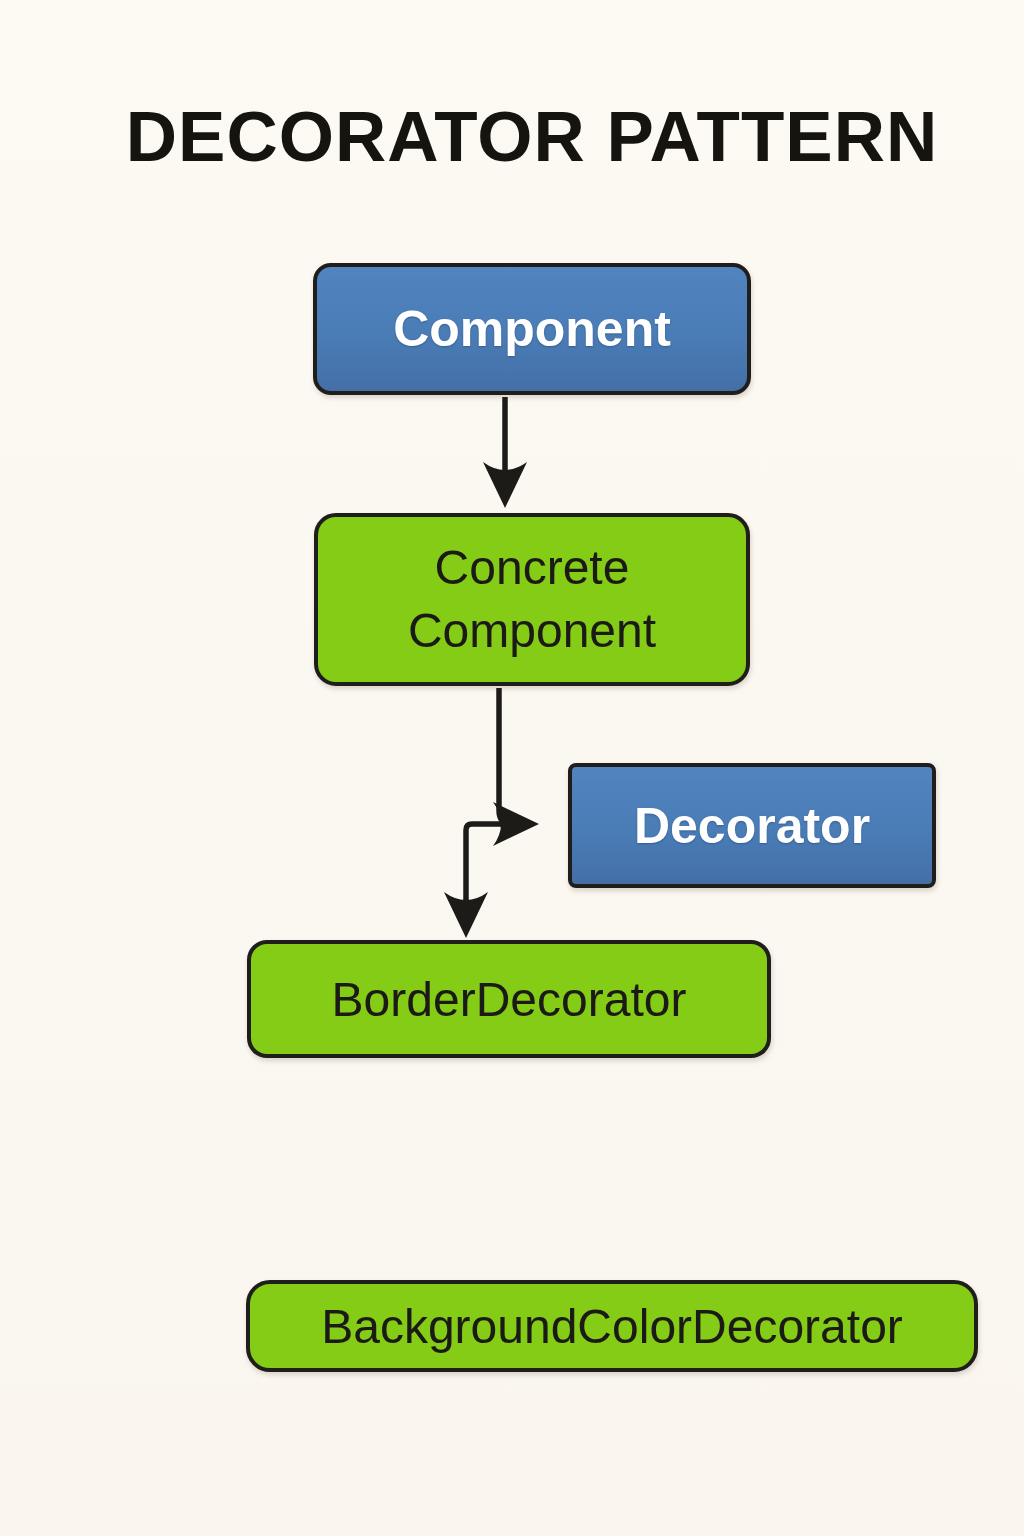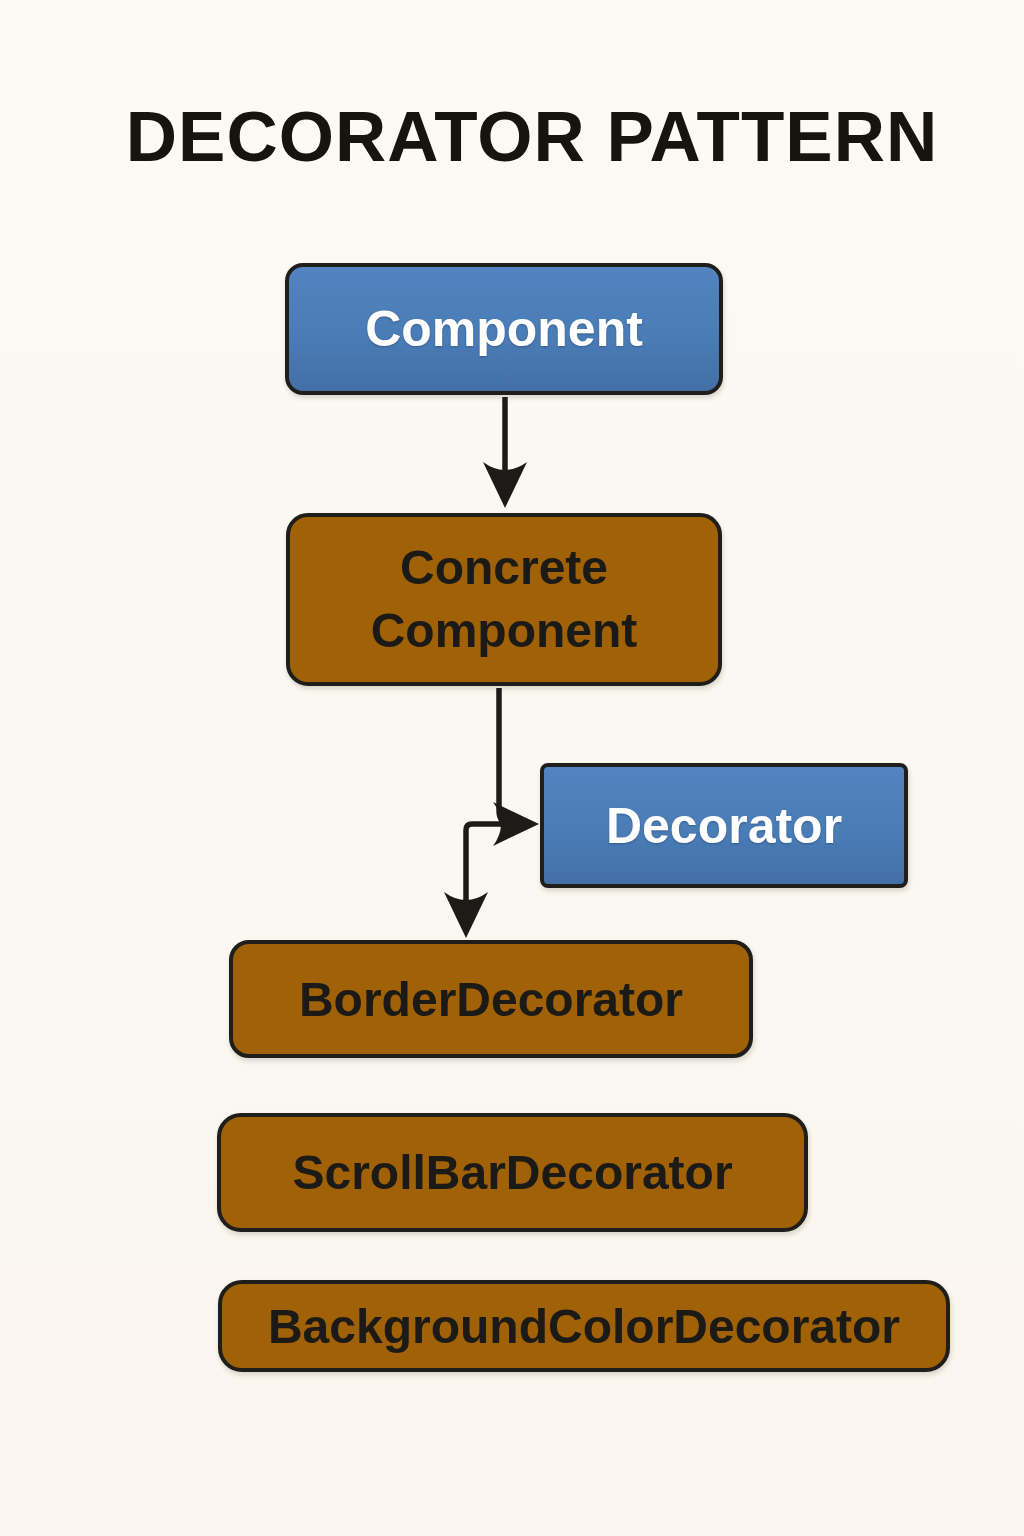--- a/index.html
+++ b/index.html
@@ -18,39 +18,40 @@
     color:#16140f;
     padding-left:20px;
   }
   .node{
     position:absolute;
     display:flex;align-items:center;justify-content:center;
     text-align:center;
     border:4px solid #1f1e1b;
     box-sizing:border-box;
     box-shadow:1px 3px 5px rgba(60,50,30,0.18);
+    margin-left:28px;
   }
   .node .label{display:block;width:100%;padding:0 18px;}
   .node-blue{
     background:linear-gradient(180deg,#5184c0 0%,#4a7cb6 55%,#446fa6 100%);
     color:#ffffff;
     font-weight:700;
     font-size:50px;
     text-shadow:0 1px 2px rgba(20,40,70,0.35);
   }
   .node-light{
-    background:#a16207;
+    background:#84cc16;
     color:#1b1a17;
-    font-weight:700;
+    font-weight:400;
     font-size:48px;
   }
   .node-component{left:285px;top:263px;width:438px;height:132px;border-radius:18px;}
   .node-concrete{left:286px;top:513px;width:436px;height:173px;border-radius:22px;line-height:1.3;}
   .node-decorator{left:540px;top:763px;width:368px;height:125px;border-radius:8px;}
-  .node-border{left:229px;top:940px;width:524px;height:118px;border-radius:20px;}
+  .node-border{left:219px;top:940px;width:524px;height:118px;border-radius:20px;}
   .node-scrollbar{left:217px;top:1113px;width:591px;height:119px;border-radius:24px;}
   .node-bgcolor{left:218px;top:1280px;width:732px;height:92px;border-radius:24px;}
   svg.arrows{position:absolute;left:0;top:0;pointer-events:none;}
   .arrow-line{fill:none;stroke:#1c1b18;stroke-width:5.5;stroke-linejoin:round;}
   .arrow-head{fill:#1c1b18;stroke:none;}
 </style>
 </head>
 <body>
 
 <div class="stage">
@@ -78,21 +79,18 @@
   </div>
 
   <div class="node node-blue node-decorator">
     <span class="label">Decorator</span>
   </div>
 
   <div class="node node-light node-border">
     <span class="label">BorderDecorator</span>
   </div>
 
-  <div class="node node-light node-scrollbar">
-    <span class="label">ScrollBarDecorator</span>
-  </div>
 
   <div class="node node-light node-bgcolor">
     <span class="label">BackgroundColorDecorator</span>
   </div>
 
 </div>
 
 </body></html>

